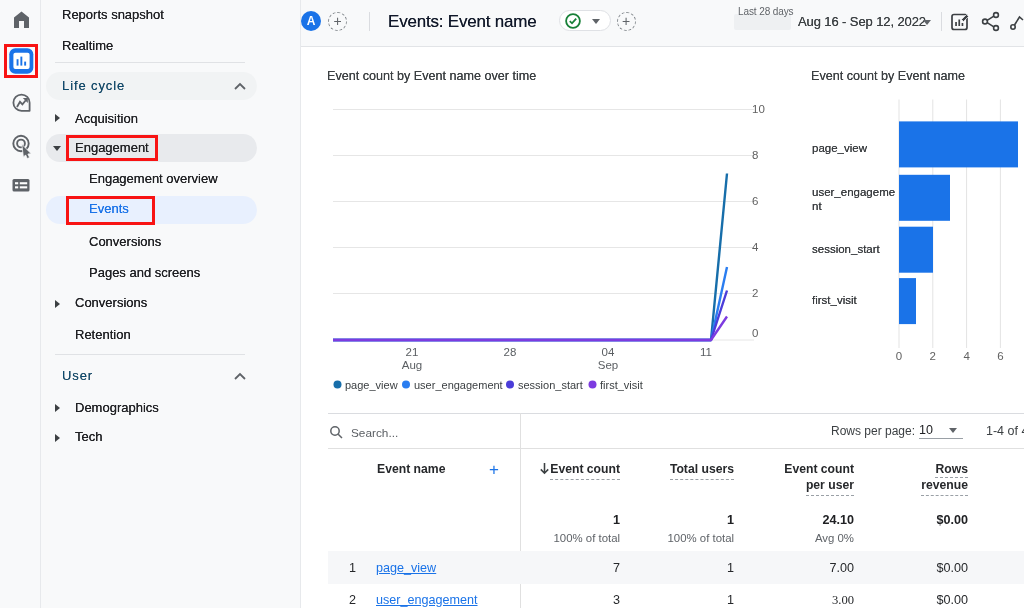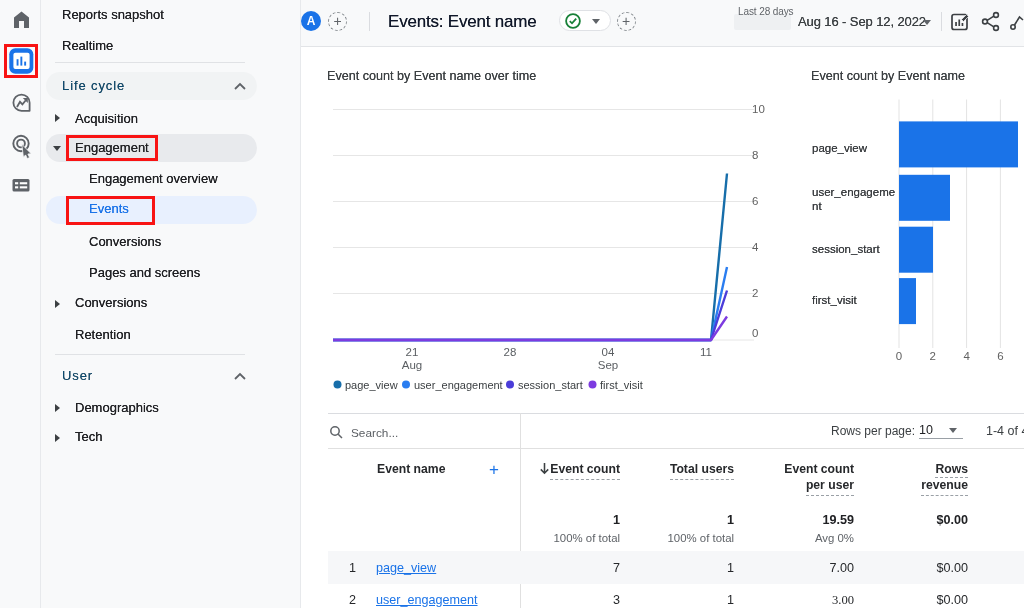--- a/index.html
+++ b/index.html
@@ -240,21 +240,21 @@
   <div class="t th rt" style="left:654px;top:462px;width:80px;"><span class="dot">Total users</span></div>
   <div class="t th rt" style="left:784px;top:462px;width:70px;">Event count</div>
   <div class="t th rt" style="left:774px;top:478px;width:80px;"><span class="dot">per user</span></div>
   <div class="t th rt" style="left:918px;top:462px;width:50px;"><span class="dot" style="padding-bottom:1px;">Rows</span></div>
   <div class="t th rt" style="left:898px;top:478px;width:70px;"><span class="dot">revenue</span></div>
 
   <div class="t tb rt" style="left:570px;top:513px;width:50px;">1</div>
   <div class="t tg rt" style="left:520px;top:532px;width:100px;">100% of total</div>
   <div class="t tb rt" style="left:684px;top:513px;width:50px;">1</div>
   <div class="t tg rt" style="left:634px;top:532px;width:100px;">100% of total</div>
-  <div class="t tb rt" style="left:804px;top:513px;width:50px;">19.59</div>
+  <div class="t tb rt" style="left:804px;top:513px;width:50px;">24.10</div>
   <div class="t tg rt" style="left:754px;top:532px;width:100px;">Avg 0%</div>
   <div class="t tb rt" style="left:918px;top:513px;width:50px;">$0.00</div>
 
   <div class="t tv" style="left:349px;top:561px;">1</div>
   <div class="t tv link" style="left:376px;top:561px;">page_view</div>
   <div class="t tv rt" style="left:570px;top:561px;width:50px;">7</div>
   <div class="t tv rt" style="left:684px;top:561px;width:50px;">1</div>
   <div class="t tv rt" style="left:804px;top:561px;width:50px;">7.00</div>
   <div class="t tv rt" style="left:918px;top:561px;width:50px;">$0.00</div>
 

